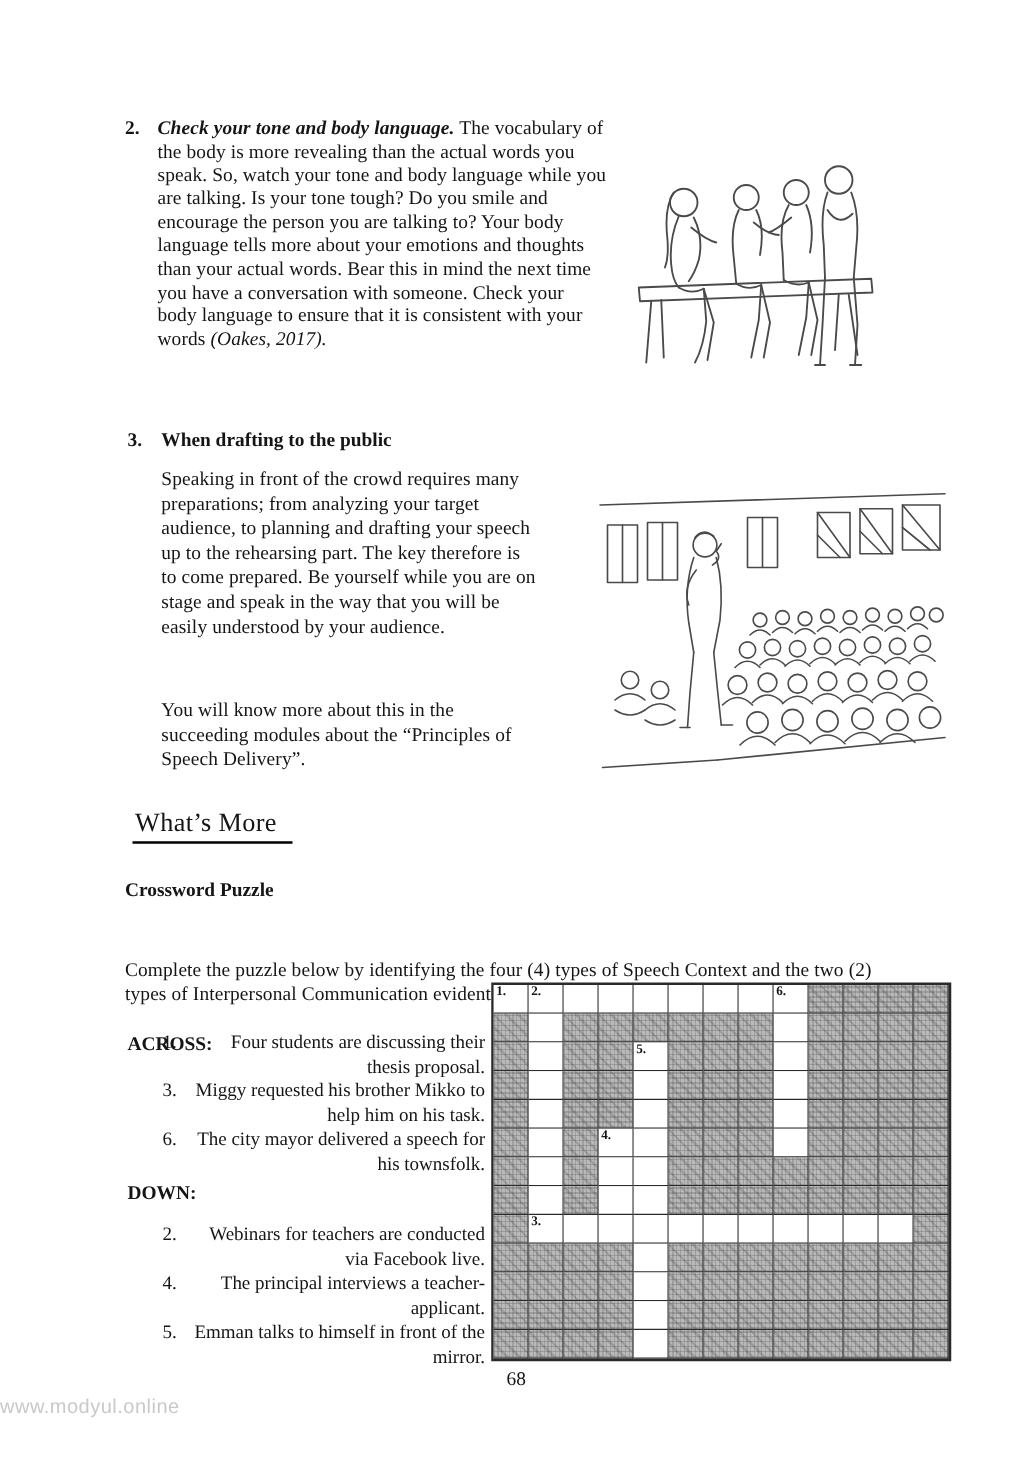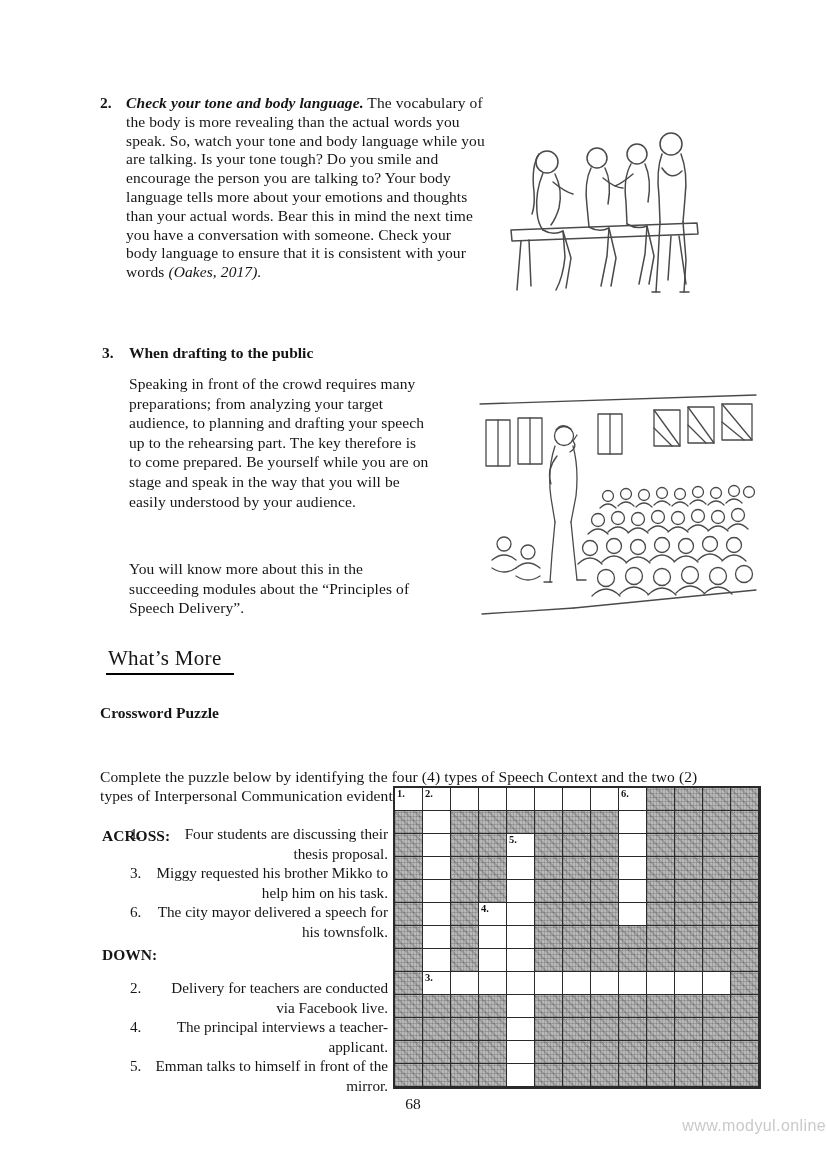--- a/index.html
+++ b/index.html
@@ -78,21 +78,21 @@
       repeating-linear-gradient(45deg, rgba(40,40,40,.18) 0 2px, transparent 2px 7px);
   }
   .cw-num {
     position:absolute; top:0; left:2px;
     font-size:10.5px; font-weight:bold; line-height:12px;
   }
 
   
   .page-number { left:0; top:1095px; width:100%; text-align:center; font-size:15.5px; }
   .watermark {
-    left:0; top:1117px; width:100%; text-align:right;
+    left:0; top:1117px; width:100%; text-align:left;
     font-family:"Liberation Sans","DejaVu Sans",sans-serif;
     font-size:16px; color:#c9c9c9; letter-spacing:.4px;
   }
 </style>
 </head>
 <body>
 
 <div class="page">
 
   <section class="abs tip2">
@@ -251,21 +251,21 @@
     <div class="clue-item">
       <span class="clue-num">6.</span>
       <span class="clue-text">The city mayor delivered a speech for his townsfolk.</span>
     </div>
   </div>
 
   <div class="abs list-label down-label">DOWN:</div>
   <div class="abs clue-list down-list">
     <div class="clue-item">
       <span class="clue-num">2.</span>
-      <span class="clue-text">Delivery for teachers are conducted via Facebook live.</span>
+      <span class="clue-text">Webinars for teachers are conducted via Facebook live.</span>
     </div>
     <div class="clue-item">
       <span class="clue-num">4.</span>
       <span class="clue-text">The principal interviews a teacher-applicant.</span>
     </div>
     <div class="clue-item">
       <span class="clue-num">5.</span>
       <span class="clue-text">Emman talks to himself in front of the mirror.</span>
     </div>
   </div>

